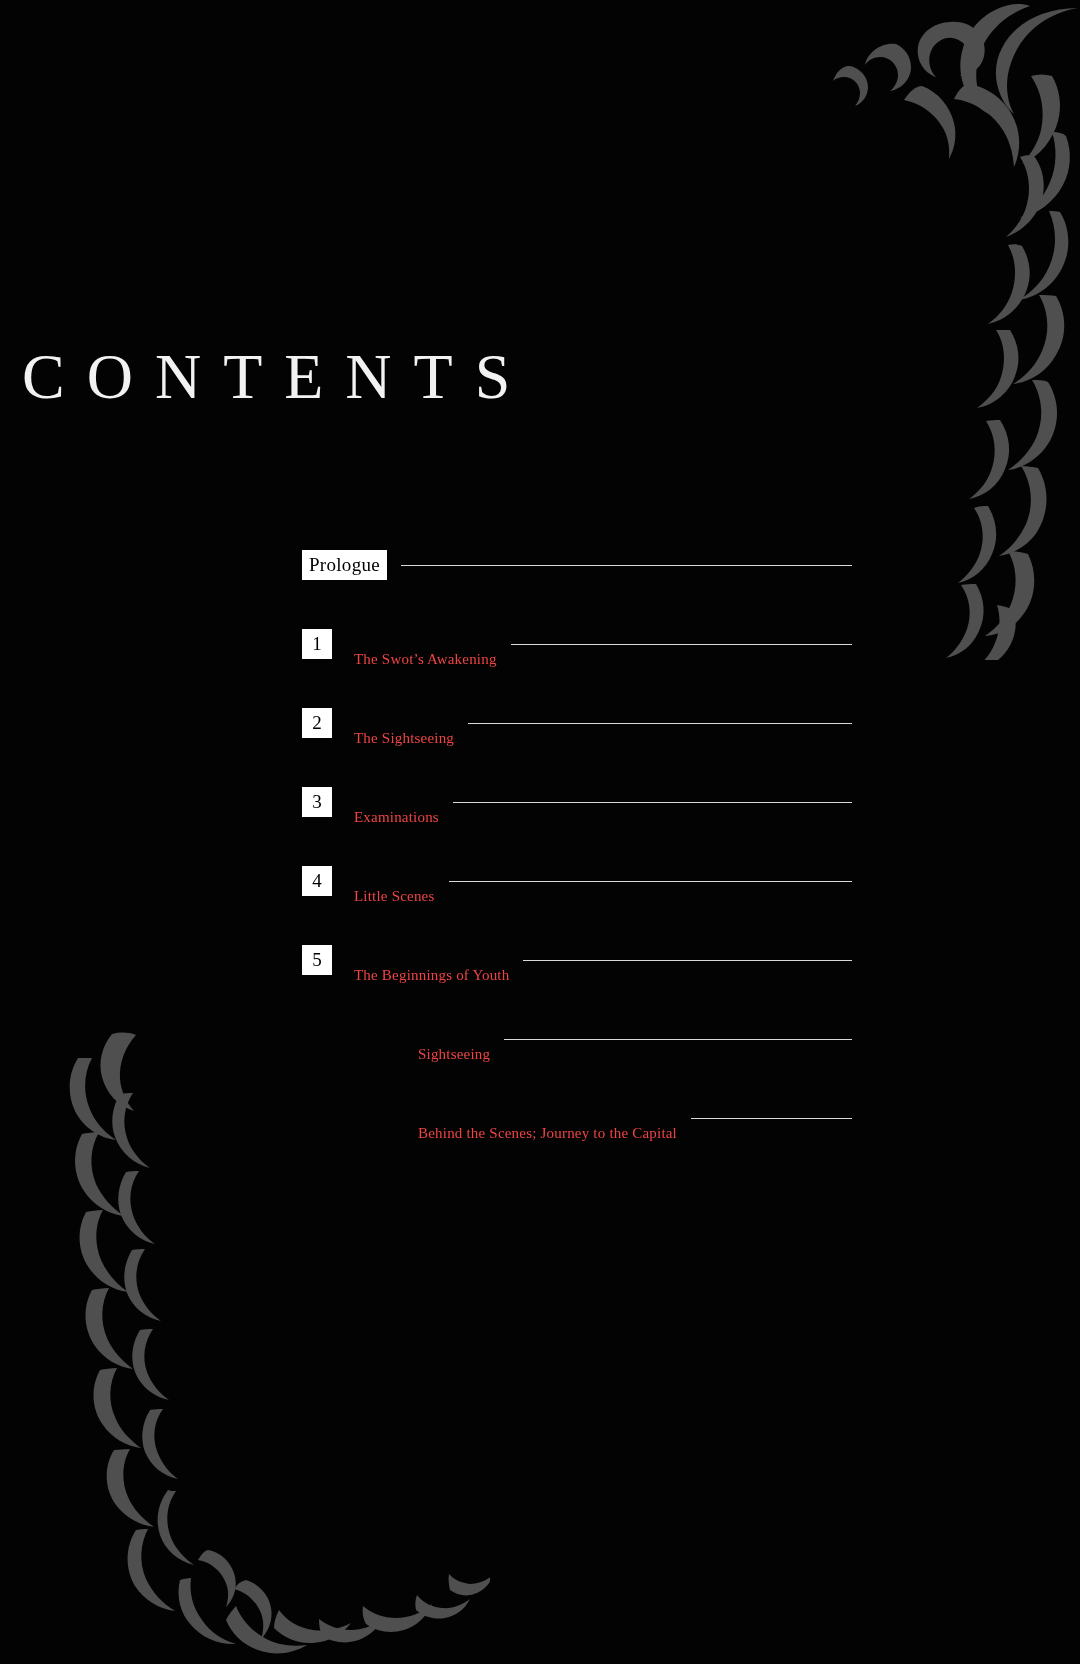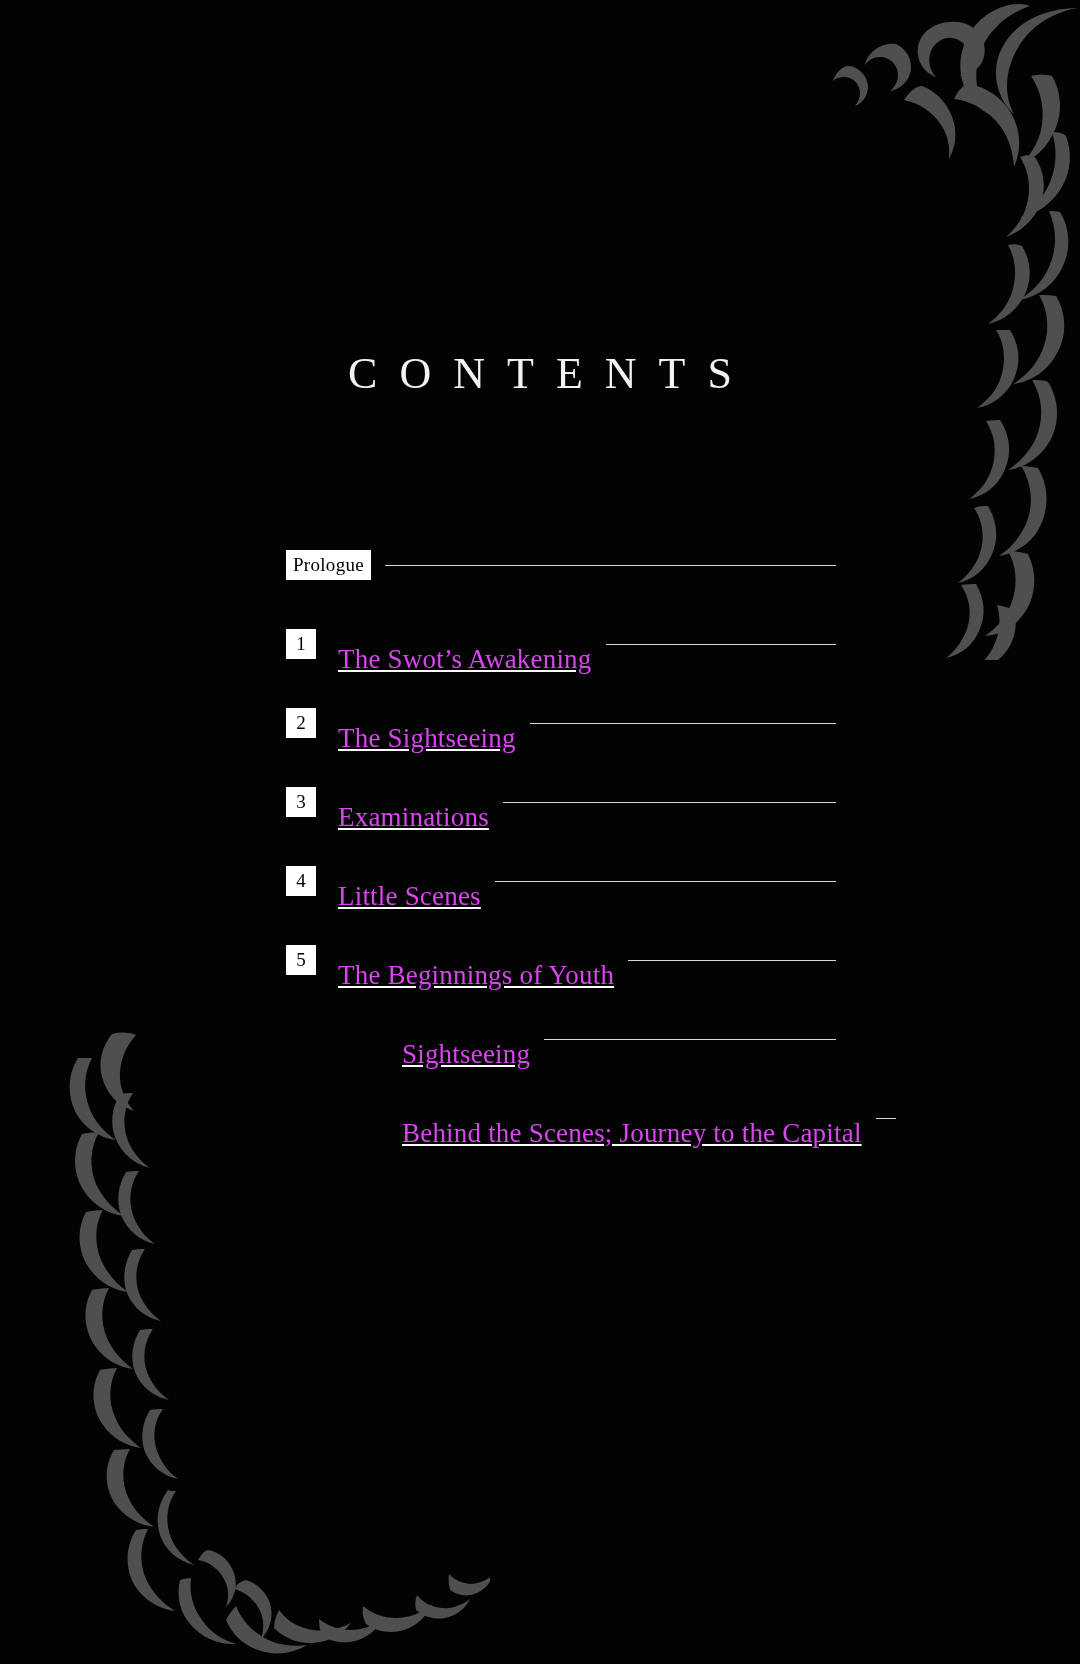--- a/index.html
+++ b/index.html
@@ -37,39 +37,37 @@
   .ornament-bl {
     bottom: 0;
     left: 60px;
     width: 430px;
     height: 640px;
   }
 
   
   .contents-title {
     position: absolute;
-    top: 348px;
+    top: 340px;
     left: 0;
     width: 1080px;
-    text-align: center;
-    font-size: 44px;
+    font-size: 64px;
     letter-spacing: 22px;
     text-indent: 22px;
     font-weight: 400;
     color: #f2f2f2;
     font-family: "Liberation Serif", serif;
   }
 
   
   .toc {
     position: absolute;
     top: 545px;
-    left: 286px;
+    left: 302px;
     width: 550px;
-    text-decoration: underline;
   }
 
   .toc-row {
     display: flex;
     align-items: center;
     height: 40px;
     margin-bottom: 39px;
   }
 
   .badge {
@@ -88,22 +86,22 @@
   }
   .badge.num {
     width: 16px;
     text-align: center;
   }
   .badge.wide {
     letter-spacing: 0.3px;
   }
 
   .entry-title {
-    font-size: 27px;
-    color: #d946ef;
+    font-size: 15px;
+    color: #ef4444;
     white-space: nowrap;
     flex: 0 0 auto;
     letter-spacing: 0.2px;
     margin-top: 30px;
   }
 
   .gap-after-badge { width: 22px; flex: 0 0 auto; }
   .gap-small { width: 14px; flex: 0 0 auto; }
 
   .rule {

